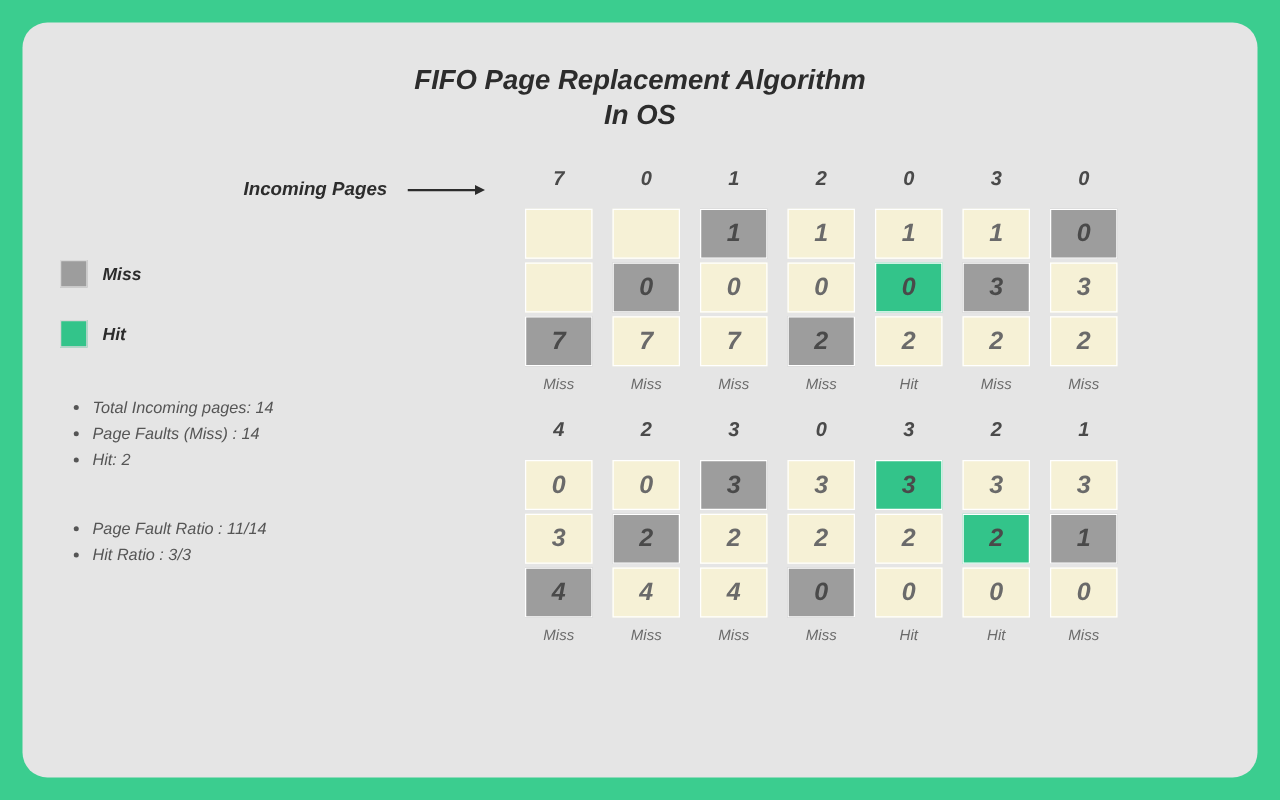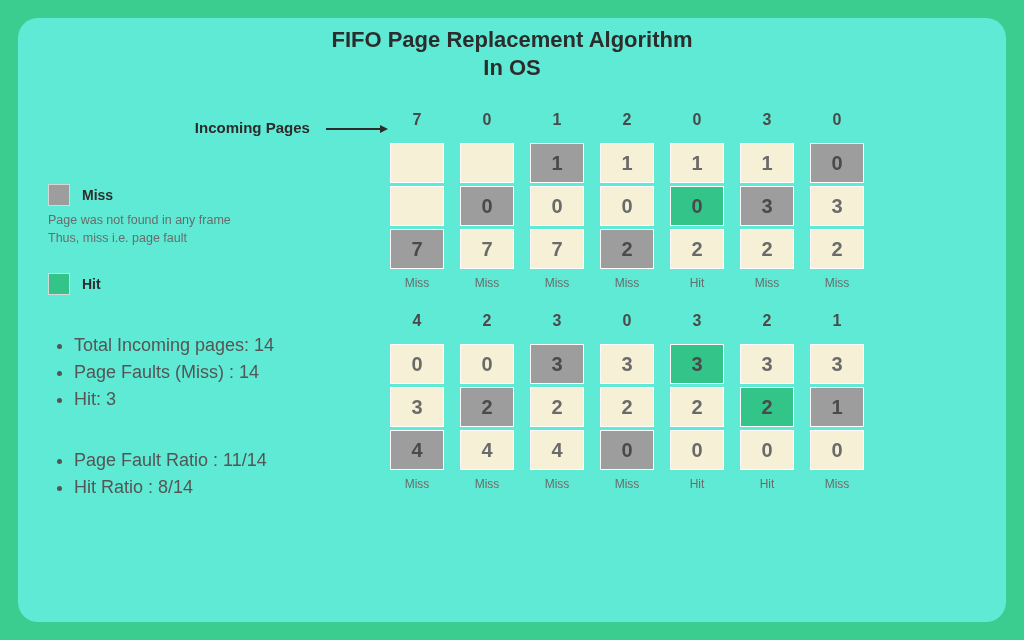--- a/index.html
+++ b/index.html
@@ -4,38 +4,40 @@
 <style>
   * { box-sizing: border-box; margin: 0; padding: 0; }
   body {
     font-family: "Segoe UI", Arial, sans-serif;
     background: #3bcd8f;
     width: 1024px;
     height: 640px;
     padding: 18px;
   }
   .canvas {
-    background: #5eead4;
+    background: #e5e5e5;
     width: 100%;
     height: 100%;
     border-radius: 20px;
-    padding: 8px 30px;
+    padding: 32px 30px;
     position: relative;
     color: #4a4a4a;
+    font-style: italic;
   }
   .title {
     text-align: center;
     font-weight: 700;
     font-size: 22px;
     line-height: 1.25;
     color: #2c2c2c;
     margin-bottom: 30px;
   }
   .main {
     display: flex;
+    gap: 30px;
   }
   .left {
     width: 340px;
     flex: none;
     padding-top: 6px;
   }
   .right {
     flex: 1;
   }
   .incoming-label {
@@ -67,21 +69,21 @@
   .legend-name { font-weight: 700; color: #2c2c2c; font-size: 14px; }
   .legend-desc {
     font-size: 12.5px;
     color: #6b6b6b;
     line-height: 1.4;
     margin-top: 6px;
     white-space: pre-line;
   }
   .stats {
     margin-top: 40px;
-    font-size: 18px;
+    font-size: 13px;
     color: #555;
   }
   .stats ul { list-style: disc; padding-left: 26px; }
   .stats li { margin: 6px 0; }
   .stats .block2 { margin-top: 40px; }
 
   
   .grid {
     display: flex;
     gap: 12px;
@@ -142,37 +144,35 @@
             <polygon points="54,1 62,5 54,9" fill="#2c2c2c"></polygon>
           </svg>
         </span>
       </span>
       <div style="clear:both"></div>
 
       <div class="legend-row" style="margin-top:48px">
         <div class="swatch miss"></div>
         <div class="legend-name">Miss</div>
       </div>
-      <div class="legend-desc">Page was not found in any frame
-Thus, miss i.e. page fault</div>
 
       <div class="legend-row" style="margin-top:26px">
         <div class="swatch hit"></div>
         <div class="legend-name">Hit</div>
       </div>
 
       <div class="stats">
         <ul>
           <li>Total Incoming pages:  14</li>
           <li>Page Faults (Miss) : 14</li>
-          <li>Hit: 3</li>
+          <li>Hit: 2</li>
         </ul>
         <ul class="block2">
           <li>Page Fault Ratio : 11/14</li>
-          <li>Hit Ratio : 8/14</li>
+          <li>Hit Ratio : 3/3</li>
         </ul>
       </div>
     </div>
 
     <div class="right">
       <div class="grid" id="grid-row1">
           <div class="col">
             <div class="pagenum">7</div>
             <div class="cell cream empty"></div>
             <div class="cell cream empty"></div>

